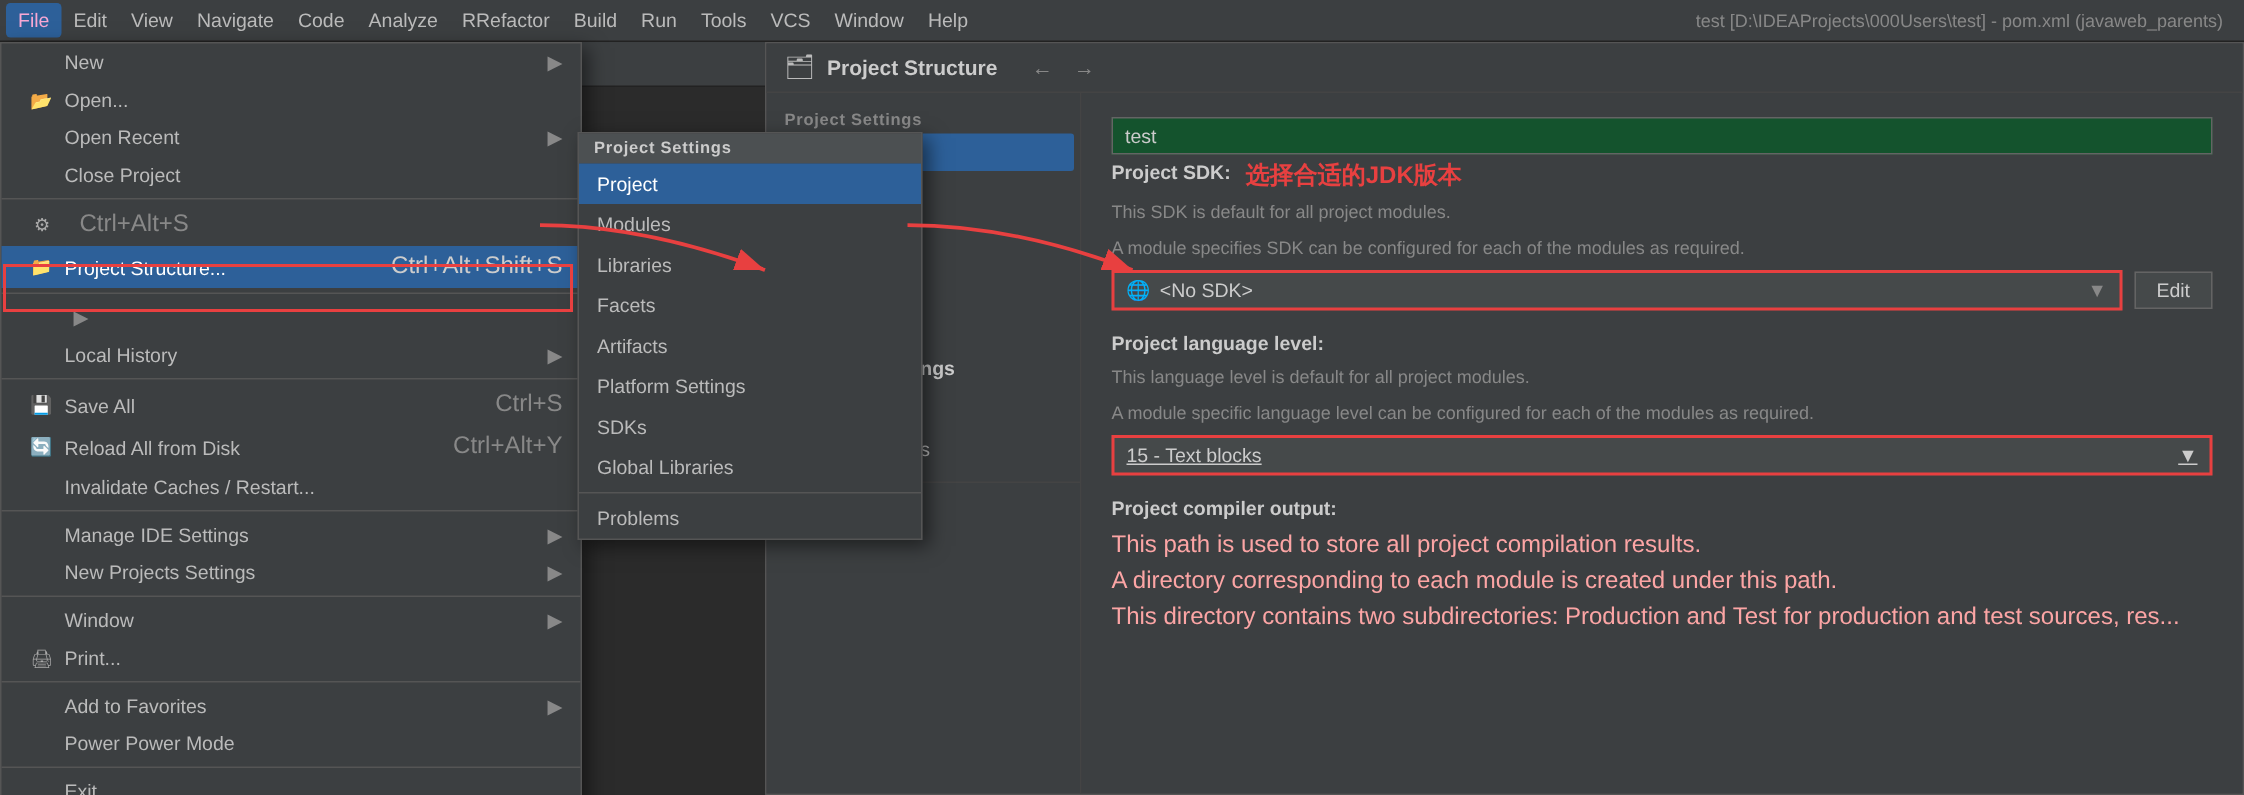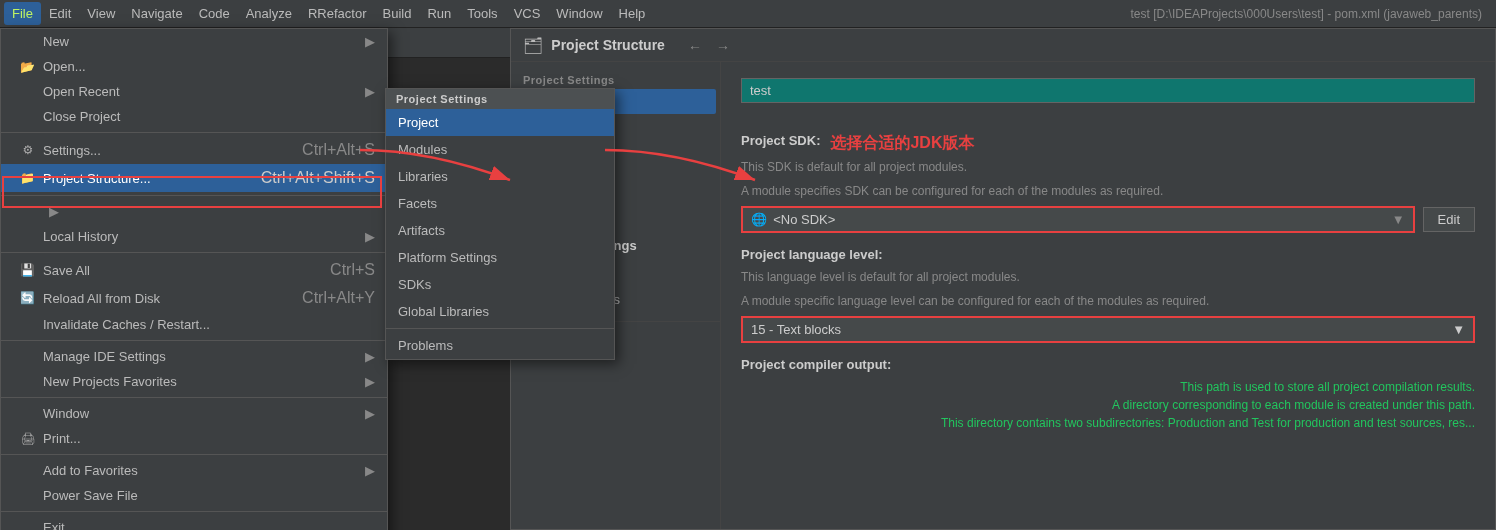--- a/index.html
+++ b/index.html
@@ -33,21 +33,21 @@
       padding: 4px 8px;
       color: #bbbbbb;
       cursor: pointer;
       border-radius: 3px;
     }
     .menu-item:hover, .menu-item.active {
       background: #4c5052;
     }
     .menu-item.active {
       background: #2d6099;
-      color: #bef264;
+      color: #f9a8d4;
     }
 
     
     .main-layout {
       display: flex;
       height: calc(100% - 28px);
     }
 
     
     .left-sidebar {
@@ -308,26 +308,26 @@
       overflow-y: auto;
     }
     .ps-field-label {
       font-weight: bold;
       color: #ccc;
       font-size: 13px;
       margin-bottom: 6px;
     }
     .ps-text-input {
       width: 100%;
-      background: #0f766e;
+      background: #14532d;
       border: 1px solid #646464;
       color: #ccc;
       padding: 4px 8px;
       font-size: 13px;
-      margin-bottom: 30px;
+      margin-bottom: 4px;
       outline: none;
     }
 
     .ps-field-desc {
       color: #888;
       font-size: 12px;
       margin-bottom: 6px;
       line-height: 1.5;
     }
     .ps-sdk-row {
@@ -382,27 +382,27 @@
     }
 
     
     .sdk-box-wrap {
       position: relative;
     }
 
     
     .lang-box-wrap {
       position: relative;
+      text-decoration: underline;
     }
 
     .ps-compiler-desc {
-      color: #22c55e;
-      font-size: 12px;
+      color: #fca5a5;
+      font-size: 16px;
       line-height: 1.5;
-      text-align: right;
     }
 
     
     .red-arrow {
       position: absolute;
       pointer-events: none;
       z-index: 400;
     }
   </style>
 </head>
@@ -475,21 +475,20 @@
     <span class="item-label">Open Recent</span>
     <span class="arrow">▶</span>
   </div>
   <div class="dropdown-item">
     <span class="item-icon"></span>
     <span class="item-label">Close Project</span>
   </div>
   <div class="dropdown-separator"></div>
   <div class="dropdown-item">
     <span class="item-icon">⚙</span>
-    <span class="item-label">Settings...</span>
     <span class="shortcut">Ctrl+Alt+S</span>
   </div>
   <div class="dropdown-item highlighted">
     <span class="item-icon">📁</span>
     <span class="item-label">Project Structure...</span>
     <span class="shortcut">Ctrl+Alt+Shift+S</span>
   </div>
   <div class="dropdown-separator"></div>
   <div class="dropdown-item">
     <span class="item-icon"></span>
@@ -516,42 +515,42 @@
     <span class="item-label">Invalidate Caches / Restart...</span>
   </div>
   <div class="dropdown-separator"></div>
   <div class="dropdown-item">
     <span class="item-icon"></span>
     <span class="item-label">Manage IDE Settings</span>
     <span class="arrow">▶</span>
   </div>
   <div class="dropdown-item">
     <span class="item-icon"></span>
-    <span class="item-label">New Projects Favorites</span>
+    <span class="item-label">New Projects Settings</span>
     <span class="arrow">▶</span>
   </div>
   <div class="dropdown-separator"></div>
   <div class="dropdown-item">
     <span class="item-icon"></span>
     <span class="item-label">Window</span>
     <span class="arrow">▶</span>
   </div>
   <div class="dropdown-item">
     <span class="item-icon">🖨</span>
     <span class="item-label">Print...</span>
   </div>
   <div class="dropdown-separator"></div>
   <div class="dropdown-item">
     <span class="item-icon"></span>
     <span class="item-label">Add to Favorites</span>
     <span class="arrow">▶</span>
   </div>
   <div class="dropdown-item">
     <span class="item-icon"></span>
-    <span class="item-label">Power Save File</span>
+    <span class="item-label">Power Power Mode</span>
   </div>
   <div class="dropdown-separator"></div>
   <div class="dropdown-item">
     <span class="item-icon"></span>
     <span class="item-label">Exit</span>
   </div>
 </div>
 
 <div class="ps-highlight-box"></div>
 

